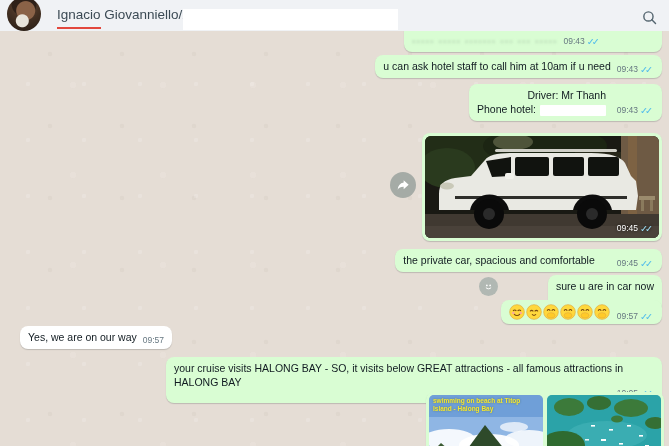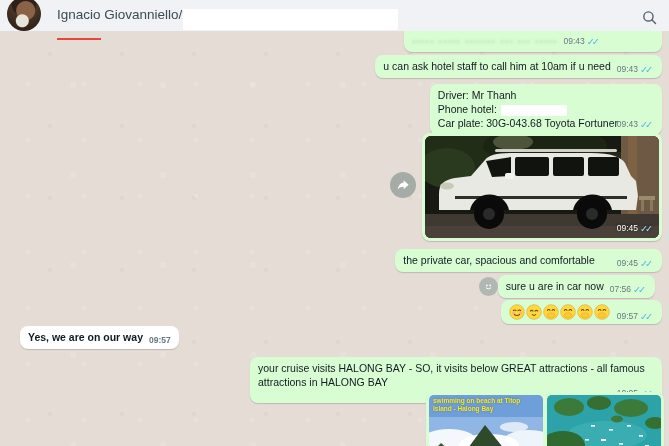--- a/index.html
+++ b/index.html
@@ -23,31 +23,31 @@
   .avatar{
     position:absolute; left:7px; top:-3px; width:34px; height:34px;
     border-radius:50%;
     background:
       radial-gradient(circle at 45% 70%, #e8e4da 0 6px, transparent 7px),
       radial-gradient(circle at 55% 40%, #8a6247 0 9px, transparent 10px),
       radial-gradient(circle at 50% 20%, #2e2018 0 12px, #4a3526 13px, #241a12 100%);
     overflow:hidden;
   }
   .contact-name{ position:absolute; left:57px; top:7px; font-size:13.5px; color:#3b4a54; white-space:nowrap; }
-  .contact-name .uword{ border-bottom:2px solid #e2483d; padding-bottom:16px; }
+  .contact-name .uword{ border-bottom:2px solid #e2483d; padding-bottom:5px; }
   .hdr-redact{ position:absolute; left:183px; top:9px; width:215px; height:21px; background:#ffffff; }
   .search-btn{ position:absolute; left:639px; top:7px; width:20px; height:20px; display:flex; align-items:center; justify-content:center; cursor:pointer; }
   
   .msg{
     position:absolute; border-radius:8px; font-size:10.5px; line-height:14px;
     color:#111b21; padding:4px 8px 5px 8px;
     box-shadow:0 1px 1px rgba(11,20,26,.18); white-space:nowrap;
   }
   .out{ background:#d9fdd3; }
-  .in{ background:#ffffff;font-weight:bold; }
+  .in{ background:#ffffff; }
   .meta{ display:inline-flex; align-items:center; font-size:8.5px; color:#667781; margin-left:6px; position:relative; top:3px; }
   .ticks{ color:#53bdeb; font-size:9.5px; letter-spacing:-3px; padding-right:4px; margin-left:2px; line-height:9px; }
   .row{ display:flex; align-items:flex-end; }
   .abs-meta{ position:absolute; right:8px; bottom:4px; display:flex; align-items:center; font-size:8.5px; color:#667781; }
   .blurred{ filter:blur(1.6px); color:#56675f; letter-spacing:1px; }
   
   .multiline{ white-space:normal; }
   .phone-redact{ display:inline-block; width:66px; height:11px; background:#ffffff; border-radius:1px; margin-left:4px; vertical-align:middle; }
   
   .photo-bubble{ padding:3px; }
@@ -86,26 +86,25 @@
   </div>
 
   <div class="msg out row" style="right:7px; top:55px;margin-left:24px;">
     <span>u can ask hotel staff to call him at 10am if u need</span>
     <span class="meta">
       <span>09:43</span>
       <span class="ticks">✓✓</span>
     </span>
   </div>
 
-  <div class="msg out multiline" style="right:7px; top:84px; padding-right:44px;">
+  <div class="msg out multiline" style="right:7px; top:84px; padding-right:56px;text-align:right;">
     <div>Driver: Mr Thanh</div>
     <div>
       <span>Phone hotel:</span><span class="phone-redact"></span>
     </div>
-    <div>Car plate: 30G-043.68 Toyota Fortuner</div>
     <span class="abs-meta">
       <span>09:43</span>
       <span class="ticks">✓✓</span>
     </span>
   </div>
 
   <div class="round-btn fwd">
     <svg width="16" height="16" viewBox="0 0 24 24">
       <path d="M13 8.2 13 4.8 20.5 11.5 13 18.2 13 14.8 C8.7 14.7 6.1 16 4 19 4.4 13.2 7.4 9.2 13 8.2 Z" fill="#ffffff"></path>
     </svg>
@@ -159,21 +158,21 @@
   </div>
 
   <div class="round-btn react">
     <svg width="13" height="13" viewBox="0 0 24 24">
       <circle cx="9" cy="10" r="1.6" fill="#ffffff"></circle>
       <circle cx="15" cy="10" r="1.6" fill="#ffffff"></circle>
       <path d="M7.5 14.5 C9 17 15 17 16.5 14.5" stroke="#ffffff" stroke-width="1.8" fill="none" stroke-linecap="round"></path>
     </svg>
   </div>
 
-  <div class="msg out row" style="right:14px; top:275px;">
+  <div class="msg out row" style="right:7px; top:275px;flex-direction:column;">
     <span>sure u are in car now</span>
     <span class="meta">
       <span>07:56</span>
       <span class="ticks">✓✓</span>
     </span>
   </div>
 
   <div class="msg out emoji-row" style="right:7px; top:300px; padding:4px 8px;">
     <svg width="16" height="16" viewBox="0 0 24 24">
         <circle cx="12" cy="12" r="11" fill="#ffd83d" stroke="#e0a93e" stroke-width="1"></circle>
@@ -219,21 +218,21 @@
     </span>
   </div>
 
   <div class="msg in row" style="left:20px; top:326px;">
     <span>Yes, we are on our way</span>
     <span class="meta">
       <span>09:57</span>
     </span>
   </div>
 
-  <div class="msg out multiline" style="right:7px; top:357px; width:412px; padding-bottom:14px;">
+  <div class="msg out multiline" style="right:7px; top:357px; width:496px; padding-bottom:14px;">
     <span>your cruise visits HALONG BAY - SO, it visits below GREAT attractions  - all famous attractions in HALONG BAY</span>
     <span class="abs-meta" style="bottom:3px;">
       <span>10:05</span>
       <span class="ticks">✓✓</span>
     </span>
   </div>
 
   <div class="msg out album" style="right:5px; top:392px; height:66px;">
     <div class="album-img">
       <svg width="114" height="60" viewBox="0 0 114 60">

